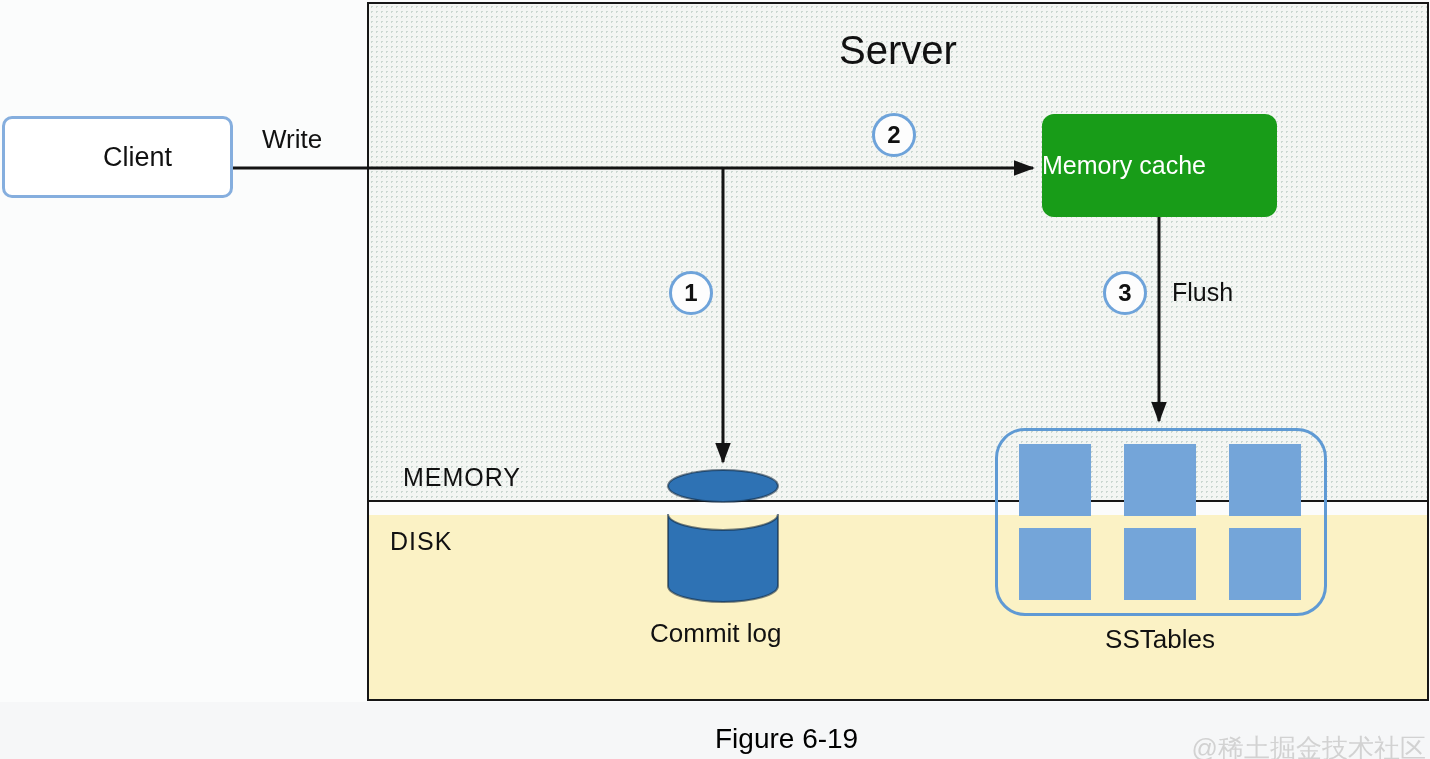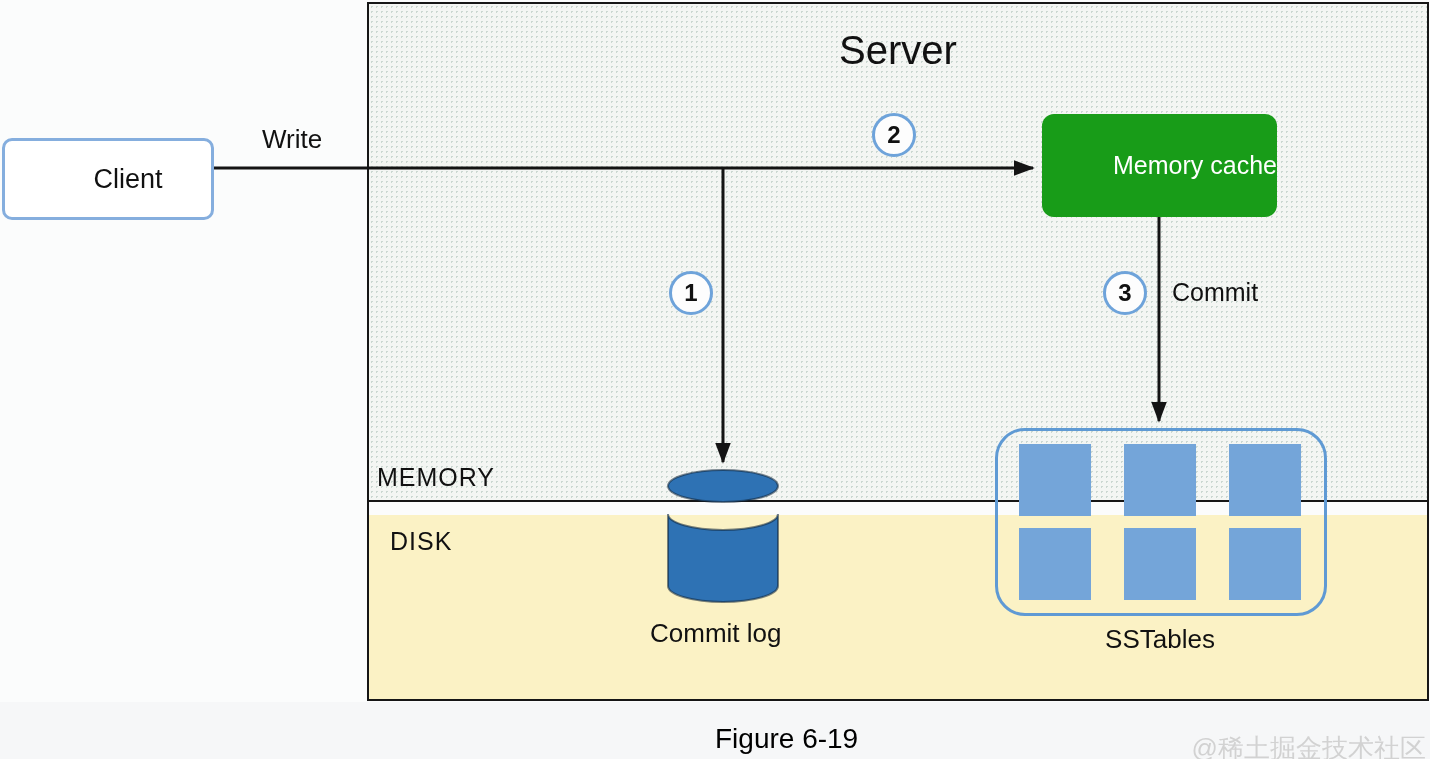--- a/index.html
+++ b/index.html
@@ -47,37 +47,37 @@
     position:relative;
     margin-top:13px;
   }
   .server-title{
     position:absolute;left:0;top:24px;width:100%;
     text-align:center;font-size:40px;color:#111;
   }
   .section-label{
     position:absolute;font-size:25px;color:#111;letter-spacing:1px;
   }
-  .memory-label{left:8px;bottom:8px;}
+  .memory-label{left:34px;bottom:8px;}
   .disk-label{left:21px;top:12px;}
   
   .client-box{
-    position:absolute;left:2px;top:138px;width:212px;height:82px;
+    position:absolute;left:2px;top:116px;width:231px;height:82px;
     background:#ffffff;
     border:3px solid #85aede;border-radius:10px;
     display:flex;align-items:center;justify-content:center;
     font-size:27px;
     padding-left:40px;
   }
   
   .memory-cache{
     position:absolute;left:1042px;top:114px;width:235px;height:103px;
     background:var(--cache-green);
     border-radius:12px;
-    display:flex;align-items:center;justify-content:flex-end;
+    display:flex;align-items:center;justify-content:flex-start;
     color:#fff;font-size:25px;
   }
   .sstables-box{
     position:absolute;left:995px;top:428px;width:332px;height:188px;
     border:3px solid #5f9ad4;border-radius:30px;
     display:grid;
     grid-template-columns:repeat(3,72px);
     grid-template-rows:repeat(2,72px);
     column-gap:33px;row-gap:12px;
     padding:13px 21px;
@@ -152,21 +152,21 @@
 
   <div class="step-circle step-1">
     <span>1</span>
   </div>
   <div class="step-circle step-2">
     <span>2</span>
   </div>
   <div class="step-circle step-3">
     <span>3</span>
   </div>
-  <div class="free-label flush-label">Commit</div>
+  <div class="free-label flush-label">Flush</div>
 
   <svg class="cylinder-svg" width="114" height="142" viewBox="0 0 114 142">
     <ellipse cx="57" cy="18" rx="55" ry="16" fill="#2e72b4" stroke="rgba(15,35,55,0.55)" stroke-width="2"></ellipse>
     <path d="M2,46 a55,16 0 0 0 110,0 v72 a55,16 0 0 1 -110,0 z" fill="#2e72b4" stroke="rgba(15,35,55,0.55)" stroke-width="2"></path>
   </svg>
   <div class="free-label commit-log-label">Commit log</div>
 
   <div class="sstables-box">
       <div class="sq"></div>
       <div class="sq"></div>

